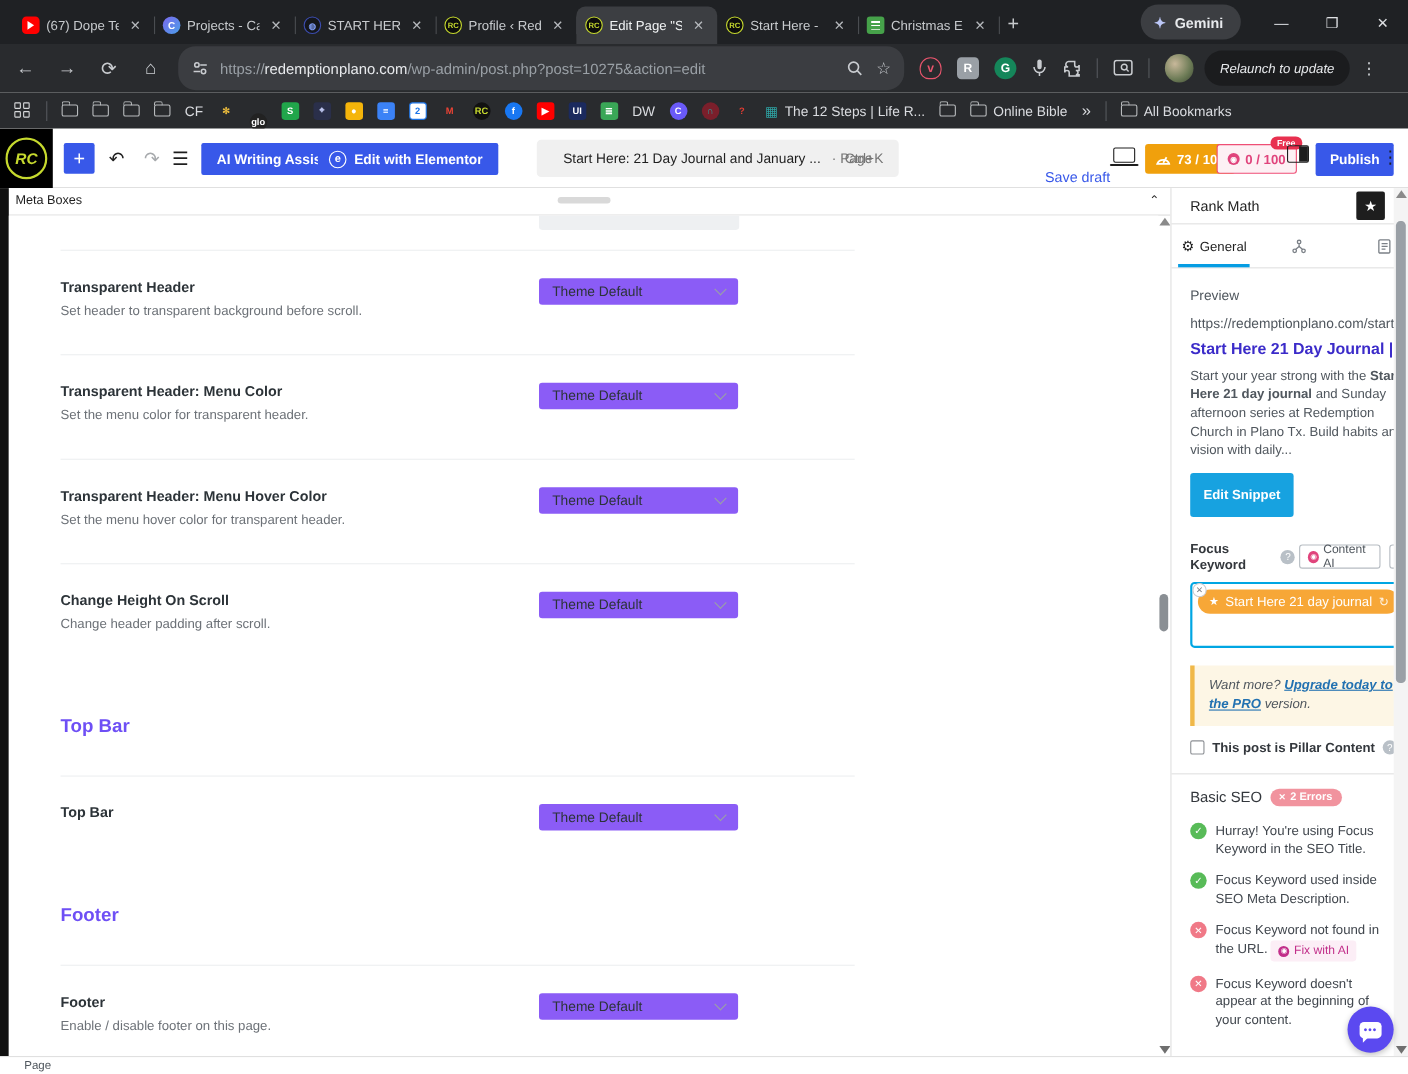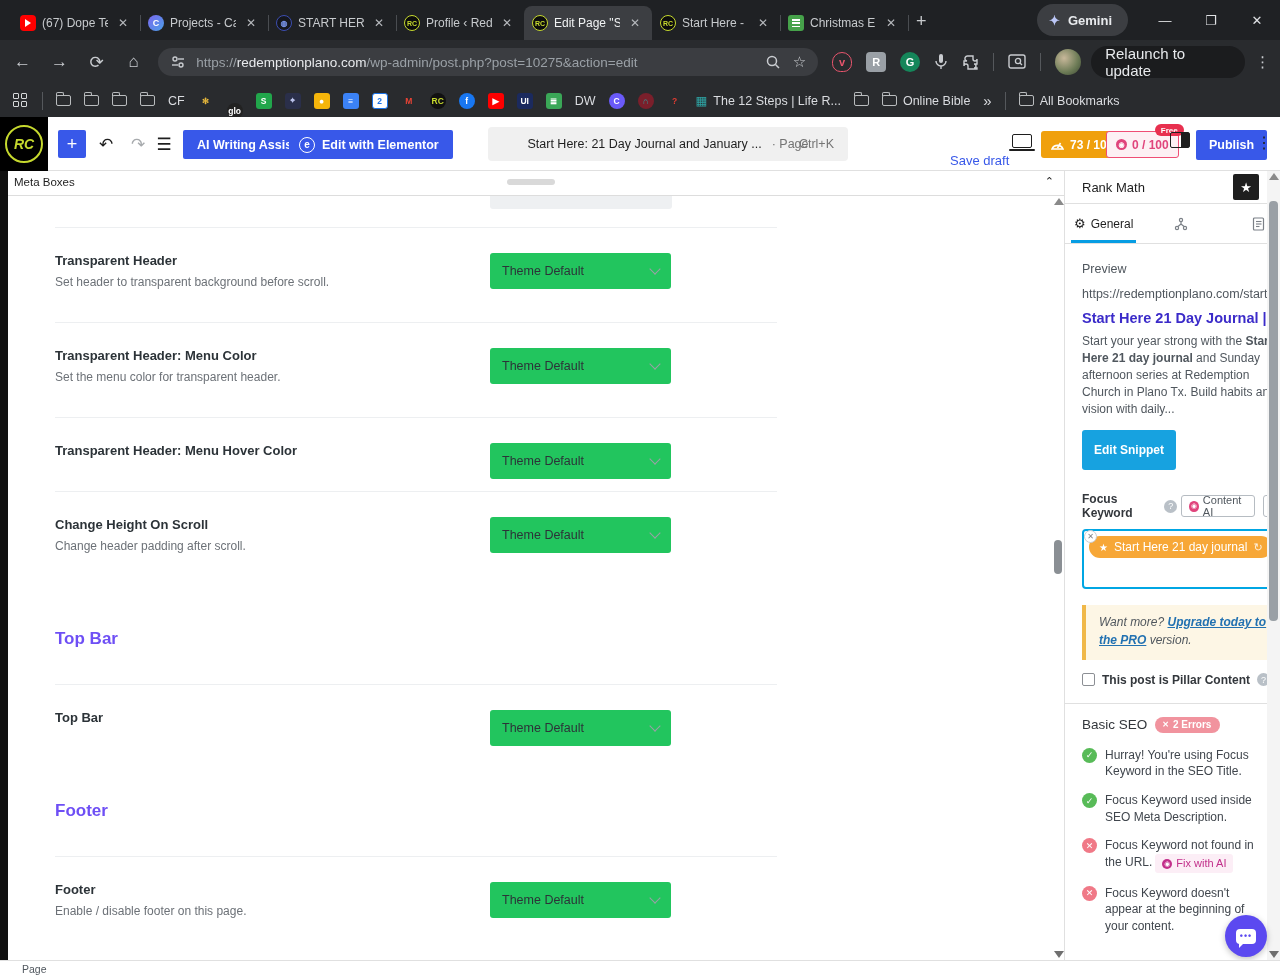--- a/index.html
+++ b/index.html
@@ -21,29 +21,29 @@
   .fav-rc { border-radius:50%; background:#0c0c0c; border:1.5px solid #c6d92e; color:#c6d92e; font-size:7px; }
   .fav-list { background:#46a24a; border-radius:3px; }
   .fav-list::before { content:""; width:8px; height:8px; background:repeating-linear-gradient(#fff 0 1.5px, transparent 1.5px 3.5px); }
   #newtab-btn { color:#c7cacd; font-size:18px; margin:0 0 8px 8px; cursor:pointer; }
   #gemini-pill { position:absolute; right:152px; top:4px; height:32px; padding:0 16px 0 12px; background:#3c3e42; border-radius:16px; display:flex; align-items:center; gap:8px; color:#e8eaed; font-size:13px; font-weight:bold; cursor:pointer; }
   .gem-star { color:#bcc7f7; font-size:13px; }
   .winctl { position:absolute; top:0; height:40px; width:46px; display:flex; align-items:center; justify-content:center; color:#dfe1e4; font-size:13px; cursor:pointer; }
 
   #navbar { position:absolute; left:0; top:40px; width:1280px; height:44px; background:#292b2e; display:flex; align-items:center; }
   .navicon { width:30px; height:30px; display:flex; align-items:center; justify-content:center; color:#c9ccd0; font-size:17px; margin-left:8px; cursor:pointer; }
-  #omnibox { height:28px; flex:0 0 660px; margin-left:10px; background:#3b3d41; border-radius:16px; display:flex; align-items:center; padding:0 12px; color:#bdc1c6; font-size:13.5px; }
+  #omnibox { height:40px; flex:0 0 660px; margin-left:10px; background:#3b3d41; border-radius:16px; display:flex; align-items:center; padding:0 12px; color:#bdc1c6; font-size:13.5px; }
   #omnibox .urlwrap { flex:1; white-space:nowrap; overflow:hidden; margin-left:10px; }
   .url-dim { color:#9aa0a6; } .url-host { color:#e8eaed; }
   .omni-ic { margin-left:12px; color:#c9ccd0; }
   .extrow { display:flex; align-items:center; gap:14px; margin-left:14px; }
   .ext { width:20px; height:20px; display:flex; align-items:center; justify-content:center; font-size:11px; font-weight:bold; color:#fff; border-radius:4px; cursor:pointer; }
   .vdiv { width:1px; height:18px; background:#55585c; }
   #avatar { width:26px; height:26px; border-radius:50%; background:radial-gradient(circle at 35% 35%, #c8b89a, #6b7a55 60%, #3c4633); cursor:pointer; }
-  #relaunch { height:32px; padding:0 14px; background:#1b1c1e; color:#e8eaed; border-radius:16px; font-size:15px; display:flex; align-items:center; margin-left:10px; cursor:pointer; }
+  #relaunch { height:32px; padding:0 14px; background:#1b1c1e; color:#e8eaed; border-radius:16px; font-size:12px; display:flex; align-items:center; margin-left:10px; cursor:pointer;font-style:italic; }
   #chrome-menu { color:#c9ccd0; font-size:15px; padding:0 10px; cursor:pointer; }
 
   #bookmarks { position:absolute; left:0; top:84px; width:1280px; height:33px; background:#292b2e; display:flex; align-items:center; font-size:12.5px; color:#dadce0; }
   .bm { display:flex; align-items:center; gap:6px; margin-left:13px; cursor:pointer; white-space:nowrap; }
   .bm-ic { width:16px; height:16px; border-radius:3px; display:flex; align-items:center; justify-content:center; font-size:8.5px; font-weight:bold; color:#fff; }
   .bmk-apps { width:16px; height:16px; display:grid; grid-template-columns:6px 6px; grid-template-rows:6px 6px; gap:2px; }
   .bmk-apps i { border:1.5px solid #d6d8da; border-radius:1px; }
   .bmk-folder { width:15px; height:11px; border:1.5px solid #b9bcbe; border-radius:2px; position:relative; }
   .bmk-folder::before { content:""; position:absolute; left:-1px; top:-4px; width:6px; height:3px; border:1.5px solid #b9bcbe; border-bottom:none; border-radius:2px 2px 0 0; }
   .bm-label { color:#dadce0; }
@@ -51,21 +51,21 @@
   
   #wp-toolbar { position:absolute; left:0; top:117px; width:1280px; height:54px; background:#fff; border-bottom:1px solid #e0e0e0; }
   #wp-logo { position:absolute; left:0; top:0; width:48px; height:54px; background:#000; display:flex; align-items:center; justify-content:center; }
   #wp-logo .rc-circle { width:38px; height:38px; border-radius:50%; border:2px solid #c6d92e; color:#c6d92e; display:flex; align-items:center; justify-content:center; font-weight:bold; font-size:14px; font-style:italic; }
   .tbtn-blue { background:#3858e9; color:#fff; border:none; border-radius:2px; font-size:12.5px; font-family:inherit; cursor:pointer; }
   #btn-add { position:absolute; left:58px; top:13px; width:28px; height:28px; font-size:18px; border-radius:2px; }
   .tool-ic { position:absolute; top:13px; width:28px; height:28px; display:flex; align-items:center; justify-content:center; color:#1e1e1e; font-size:17px; cursor:pointer; }
   #btn-ai { position:absolute; left:183px; top:13px; height:29px; padding:0 14px; font-weight:bold; }
   #btn-elementor { position:absolute; left:289px; top:13px; height:29px; padding:0 14px 0 10px; font-weight:bold; display:flex; align-items:center; gap:7px; }
   .elem-ic { width:16px; height:16px; border-radius:50%; border:1.5px solid #fff; display:flex; align-items:center; justify-content:center; font-size:10px; font-weight:bold; }
-  #doc-title { position:absolute; left:488px; top:10px; width:360px; height:34px; background:#f0f0f0; border-radius:4px; display:flex; align-items:center; justify-content:center; font-size:12.5px; color:#1e1e1e; cursor:pointer; }
+  #doc-title { position:absolute; left:488px; top:10px; width:329px; height:34px; background:#f0f0f0; border-radius:4px; display:flex; align-items:center; justify-content:center; font-size:12.5px; color:#1e1e1e; cursor:pointer; }
   #doc-title .shortcut { position:absolute; right:14px; color:#757575; }
   #doc-title .doc-sub { color:#737373; margin-left:10px;text-align:right; }
   #save-draft { position:absolute; left:950px; top:19px; color:#3858e9; font-size:13px; cursor:pointer;margin-top:17px; }
   #preview-ic { position:absolute; left:1012px; top:17px; width:20px; height:14px; border:1.6px solid #1e1e1e; border-radius:2px; cursor:pointer; }
   #preview-ic::after { content:""; position:absolute; left:-4px; bottom:-4px; width:26px; height:2px; background:#1e1e1e; border-radius:1px; }
   #seo-score { position:absolute; left:1041px; top:14px; height:27px; background:#f0a00c; border-radius:3px; color:#fff; font-size:12px; font-weight:bold; display:flex; align-items:center; gap:6px; padding:0 10px; cursor:pointer; }
   #cai-score { position:absolute; left:1106px; top:14px; height:27px; background:#fdf0f4; border:1px solid #ef4e75; border-radius:3px; color:#e0447c; font-size:12px; font-weight:bold; display:flex; align-items:center; gap:5px; padding:0 9px; cursor:pointer; }
   #cai-free { position:absolute; right:-6px; top:-8px; background:#e8304f; color:#fff; font-size:8px; font-weight:bold; padding:1.5px 6px; border-radius:7px; }
   #panel-toggle { position:absolute; left:1170px; top:15px; width:20px; height:16px; border:1.6px solid #1e1e1e; border-radius:2px; cursor:pointer; }
   #panel-toggle::after { content:""; position:absolute; right:0; top:0; width:8px; height:100%; background:#1e1e1e; }
@@ -80,21 +80,21 @@
 
   
   #leftstrip { position:absolute; left:0; top:171px; width:8px; height:789px; background:#101010; }
   #content { position:absolute; left:8px; top:196px; width:1045px; height:764px; background:#fff; overflow:hidden; }
   #cut-select { position:absolute; left:482px; top:0; width:182px; height:13px; background:#eef0f2; border-radius:0 0 3px 3px; }
   #rows { position:absolute; left:47px; top:0; width:722px; }
   .mb-row { border-top:1px solid #edeff1; padding:25px 0 33px; position:relative; }
   .mb-row:first-child { margin-top:31px; }
   .mb-label { font-size:13px; font-weight:bold; color:#2c3338; }
   .mb-desc { font-size:12px; color:#6c7177; margin-top:7px; }
-  .mb-select { position:absolute; left:435px; top:25px; width:181px; height:36px; background:#22c55e; border-radius:3px; font-size:12.5px; color:#2c3338; display:flex; align-items:center; padding:0 12px; cursor:pointer; }
+  .mb-select { position:absolute; left:435px; top:25px; width:181px; height:24px; background:#8b5cf6; border-radius:3px; font-size:12.5px; color:#2c3338; display:flex; align-items:center; padding:0 12px; cursor:pointer; }
   .chev { width:8px; height:8px; border-right:1.5px solid #9aa0a6; border-bottom:1.5px solid #9aa0a6; transform:rotate(45deg); margin-left:auto; margin-top:-4px; }
   .sec-heading { font-size:17px; font-weight:bold; color:#6e4ff5; margin:43px 0 35px; }
 
   
   #main-scroll { position:absolute; left:1053px; top:196px; width:11px; height:764px; }
   .sc-arrow { width:0; height:0; border-left:5px solid transparent; border-right:5px solid transparent; margin:2px auto; }
   .sc-up { border-bottom:7px solid #8a8a8a; }
   .sc-down { border-top:7px solid #6f6f6f; position:absolute; bottom:2px; left:0; right:0; margin:auto; }
   #main-thumb { position:absolute; top:344px; left:1px; width:8px; height:34px; background:#8a8f94; border-radius:4px; }
 
@@ -411,20 +411,21 @@
       <div class="mb-row">
         <div class="mb-label">Transparent Header: Menu Color</div>
         <div class="mb-desc">Set the menu color for transparent header.</div>
         <div class="mb-select">
           <span>Theme Default</span>
           <span class="chev"></span>
         </div>
       </div>
       <div class="mb-row">
         <div class="mb-label">Transparent Header: Menu Hover Color</div>
+        <div class="mb-desc">Set the menu hover color for transparent header.</div>
         <div class="mb-select">
           <span>Theme Default</span>
           <span class="chev"></span>
         </div>
       </div>
       <div class="mb-row">
         <div class="mb-label">Change Height On Scroll</div>
         <div class="mb-desc">Change header padding after scroll.</div>
         <div class="mb-select">
           <span>Theme Default</span>

